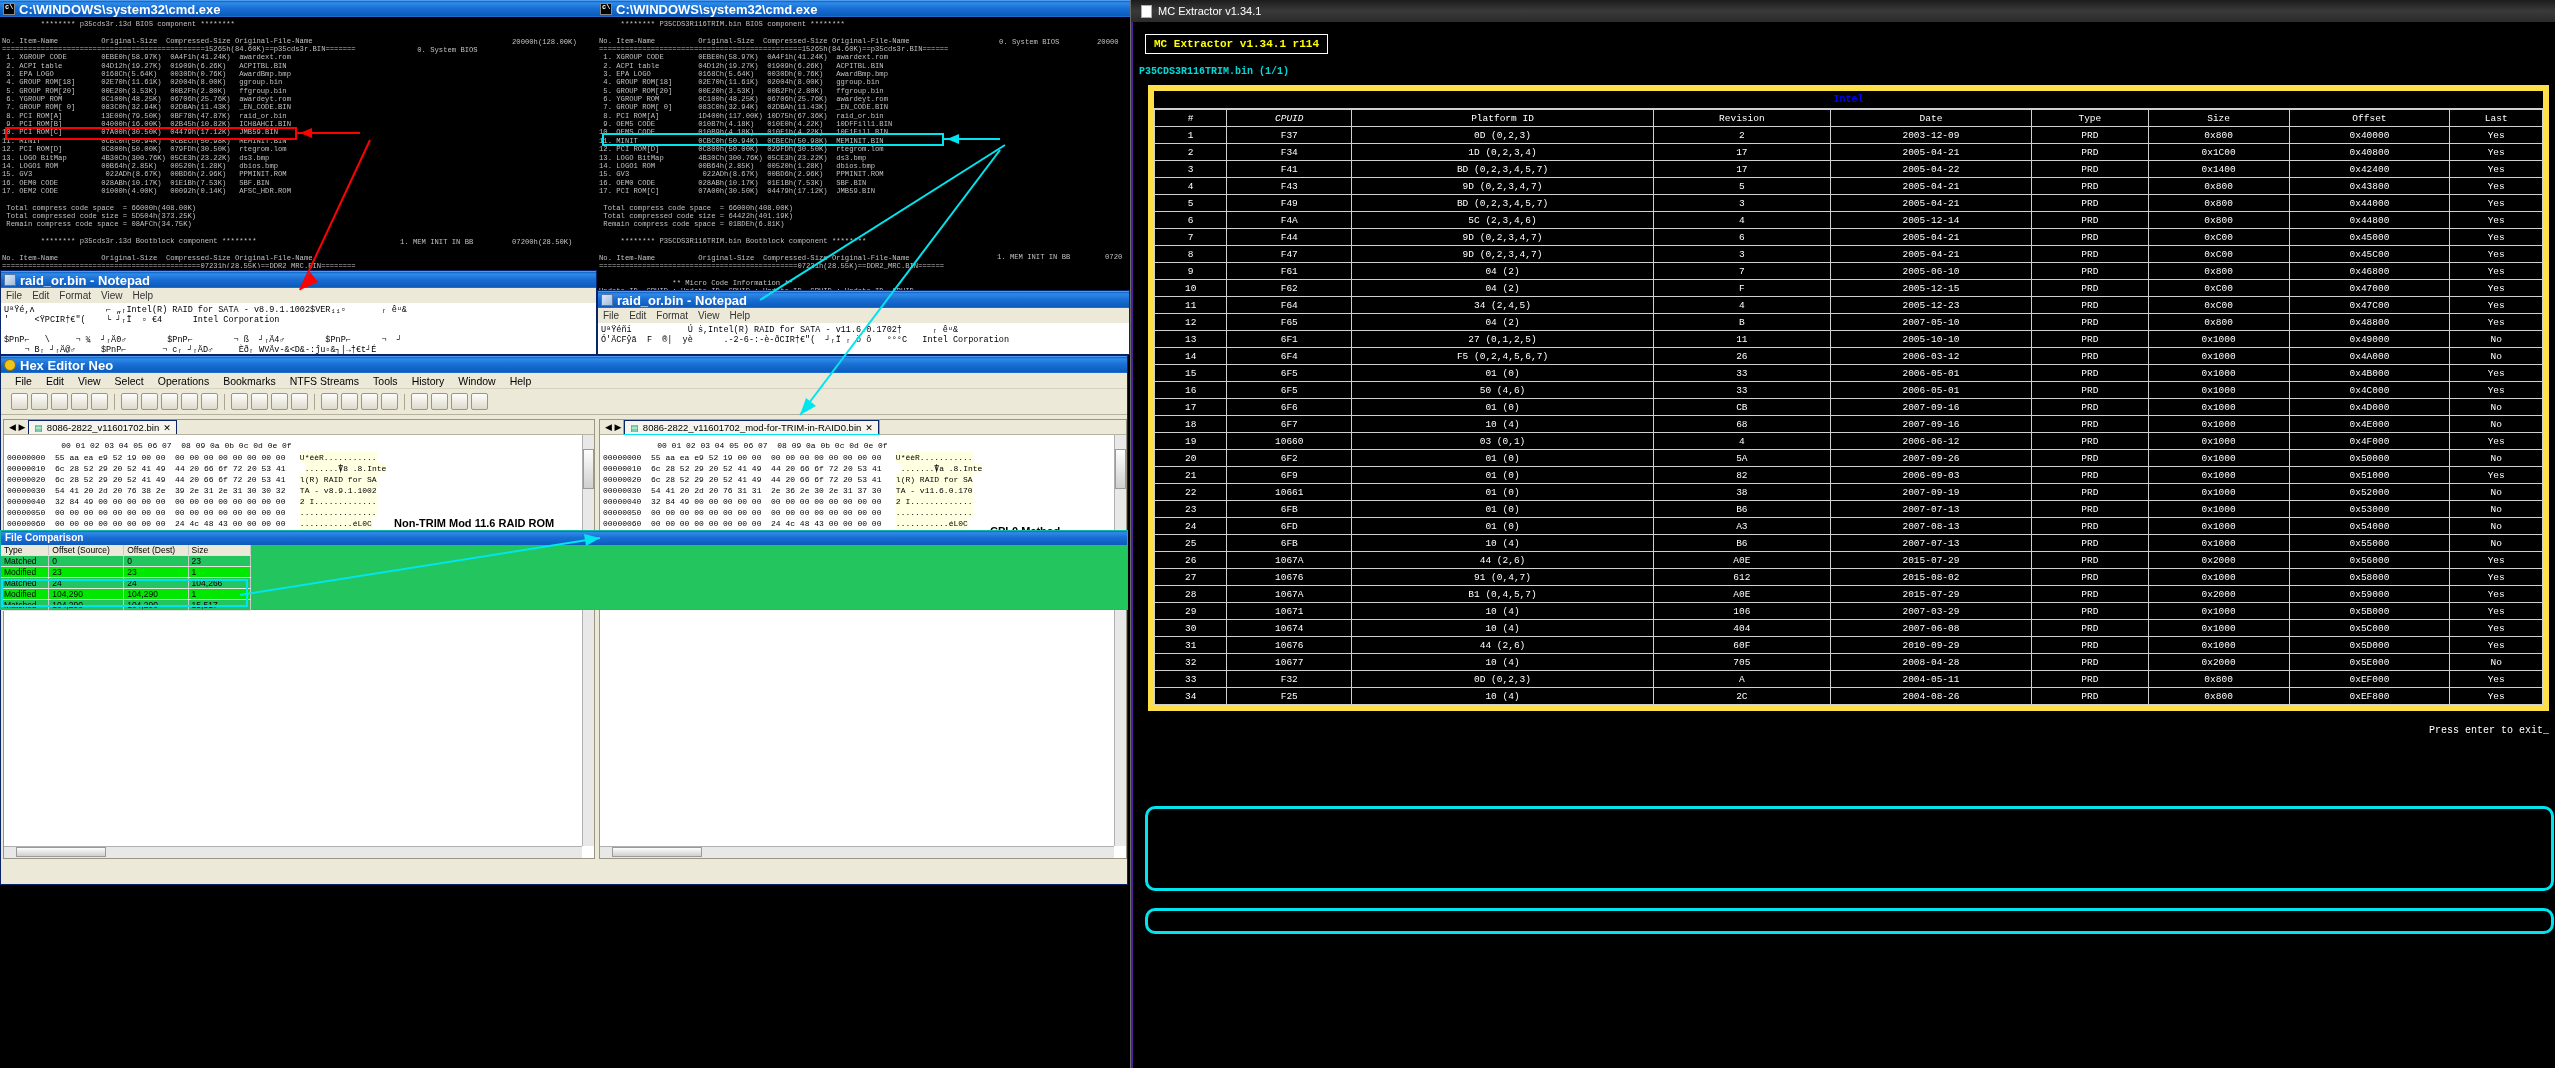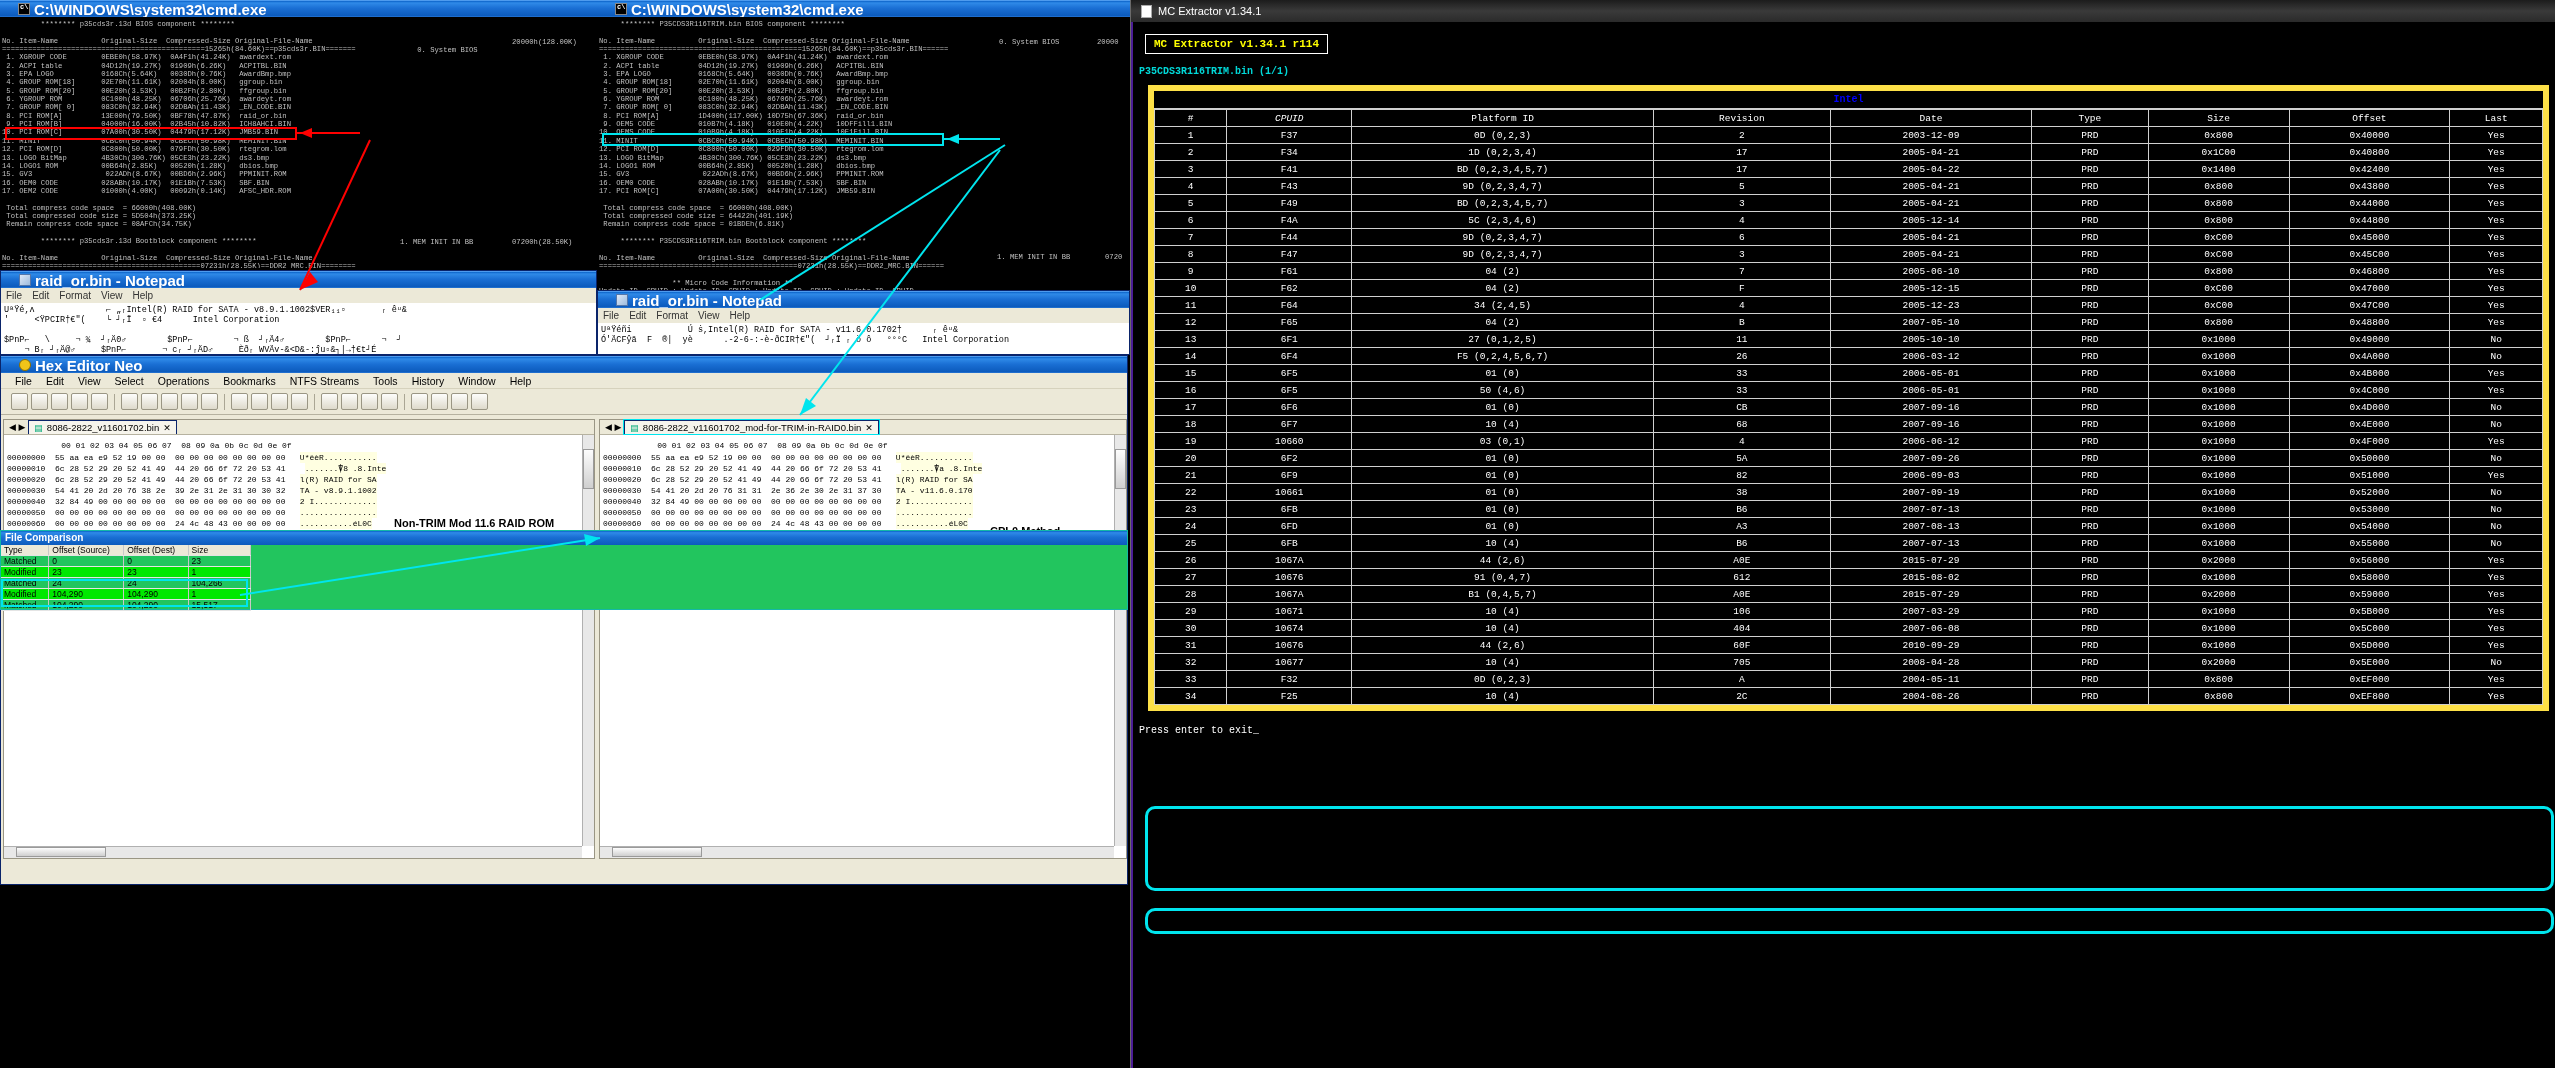--- a/index.html
+++ b/index.html
@@ -10,22 +10,22 @@
     font-family:"Liberation Sans", sans-serif;
     overflow:hidden;
     position:relative;
   }
   .win { position:absolute; }
 
   
   .titlebar {
     height:17px;
     display:flex; align-items:center;
-    padding-left:18px;
-    font-size:15px; font-weight:bold; color:#fff;
+    padding-left:3px;
+    font-size:13px; font-weight:bold; color:#fff;
     background:linear-gradient(to bottom,#0a62c8 0%,#2f8ae8 12%,#1a6fd4 45%,#0c5bbd 92%,#2a7ad8 100%);
     border-top:1px solid #4e9bee;
     overflow:hidden; white-space:nowrap;
   }
   .titlebar .ticon {
     width:12px; height:12px; margin-right:4px; flex:0 0 auto;
     display:inline-block; position:relative;
   }
   .cmd-icon { background:#000; border:1px solid #888; }
   .cmd-icon:after { content:"c\\"; position:absolute; left:1px; top:-1px; font-size:7px; color:#fff; font-family:"Liberation Mono",monospace; }
@@ -825,21 +825,21 @@
               <td>2004-08-26</td>
               <td>PRD</td>
               <td>0x800</td>
               <td>0xEF800</td>
               <td class="yes">Yes</td>
             </tr>
           </tbody>
       </table>
     </div>
 
-    <div class="mc-exit" style="margin-top:14px;">Press enter to exit_</div>
+    <div class="mc-exit" style="margin-top:14px;text-align:right;">Press enter to exit_</div>
   </div>
 
   <div class="anno" style="left:14px; top:806px; width:1409px; height:85px;
               border:3px solid #00e5ee; border-radius:10px;"></div>
   <div class="anno" style="left:14px; top:908px; width:1409px; height:26px;
               border:3px solid #00e5ee; border-radius:10px;"></div>
 </div>
 
 <svg class="anno" width="2555" height="1068" style="left:0; top:0;">
 

